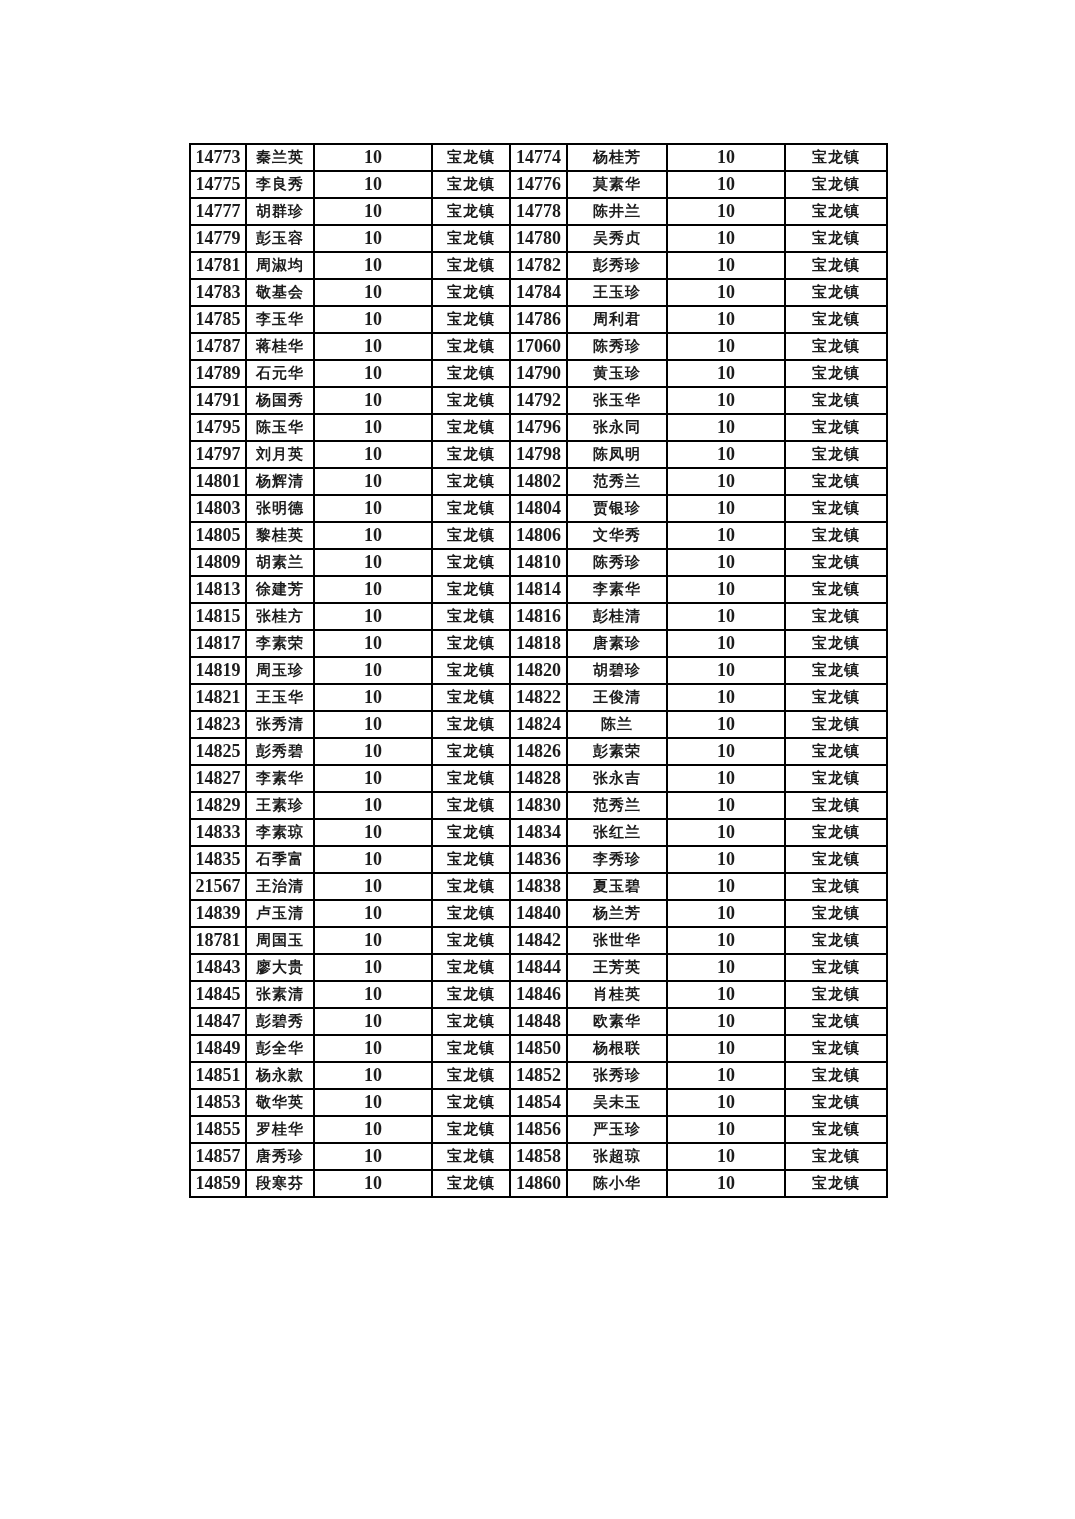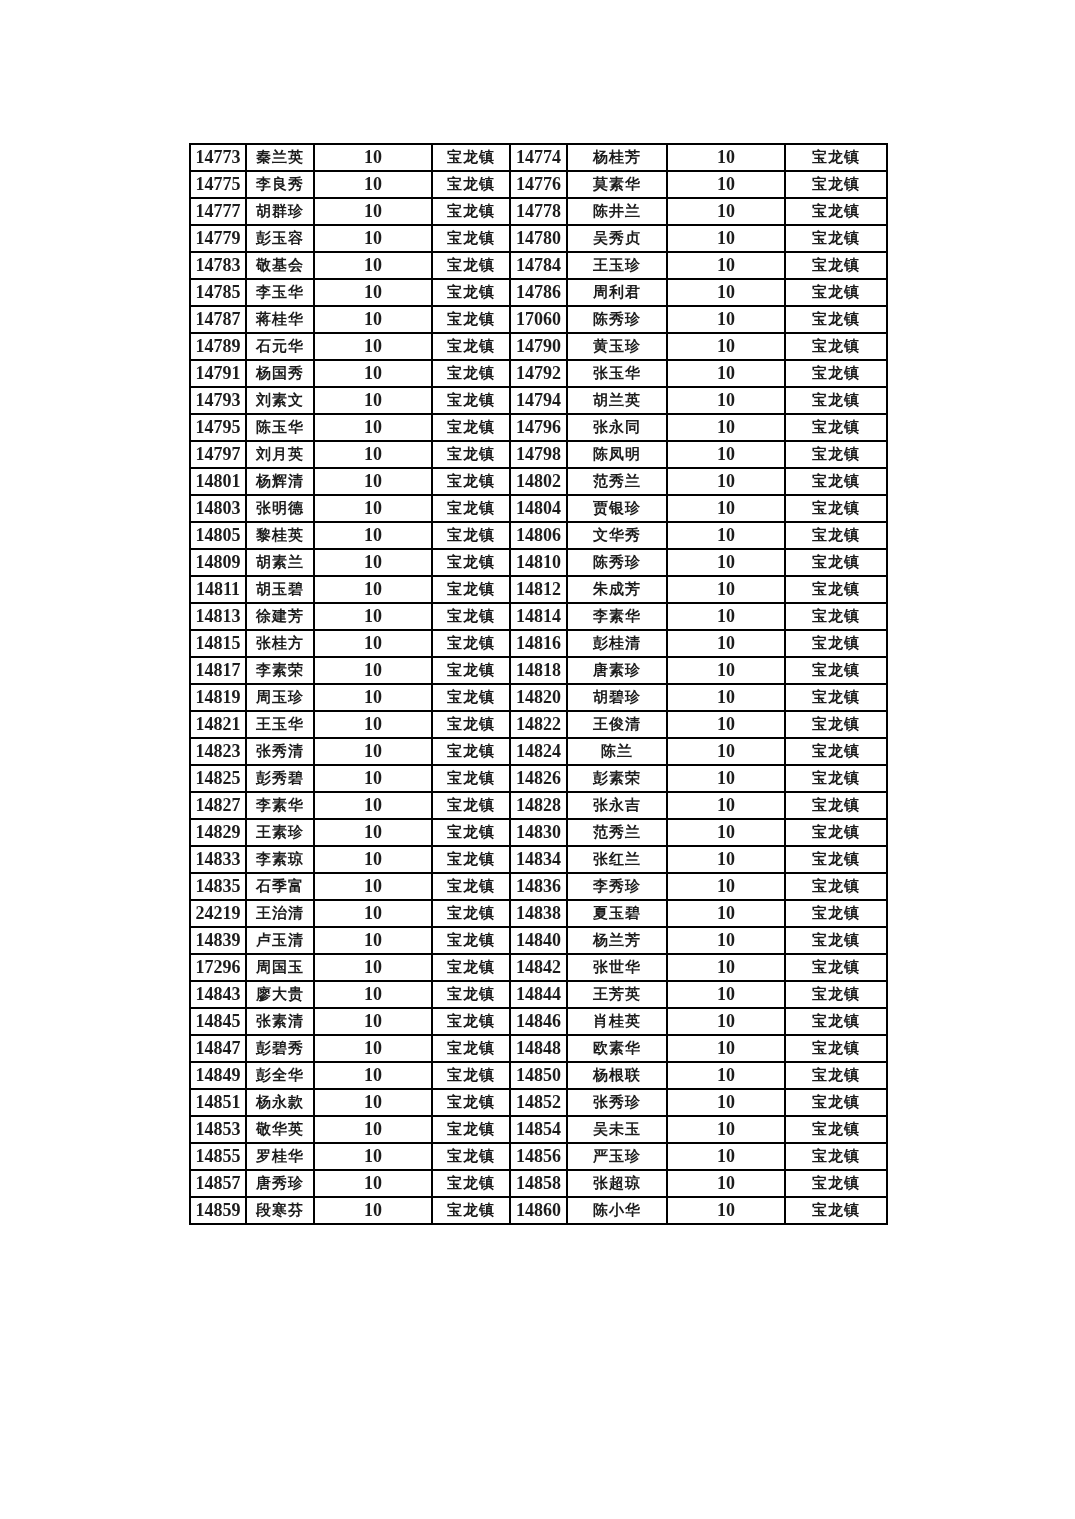--- a/index.html
+++ b/index.html
@@ -107,20 +107,30 @@
           <td class="num">14779</td>
           <td class="cjk">彭玉容</td>
           <td class="num">10</td>
           <td class="cjk">宝龙镇</td>
           <td class="num half-divider">14780</td>
           <td class="cjk">吴秀贞</td>
           <td class="num">10</td>
           <td class="cjk">宝龙镇</td>
         </tr>
         <tr>
+          <td class="num">14781</td>
+          <td class="cjk">周淑均</td>
+          <td class="num">10</td>
+          <td class="cjk">宝龙镇</td>
+          <td class="num half-divider">14782</td>
+          <td class="cjk">彭秀珍</td>
+          <td class="num">10</td>
+          <td class="cjk">宝龙镇</td>
+        </tr>
+        <tr>
           <td class="num">14783</td>
           <td class="cjk">敬基会</td>
           <td class="num">10</td>
           <td class="cjk">宝龙镇</td>
           <td class="num half-divider">14784</td>
           <td class="cjk">王玉珍</td>
           <td class="num">10</td>
           <td class="cjk">宝龙镇</td>
         </tr>
         <tr>
@@ -157,30 +167,20 @@
           <td class="num">14791</td>
           <td class="cjk">杨国秀</td>
           <td class="num">10</td>
           <td class="cjk">宝龙镇</td>
           <td class="num half-divider">14792</td>
           <td class="cjk">张玉华</td>
           <td class="num">10</td>
           <td class="cjk">宝龙镇</td>
         </tr>
         <tr>
-          <td class="num">14793</td>
-          <td class="cjk">刘素文</td>
-          <td class="num">10</td>
-          <td class="cjk">宝龙镇</td>
-          <td class="num half-divider">14794</td>
-          <td class="cjk">胡兰英</td>
-          <td class="num">10</td>
-          <td class="cjk">宝龙镇</td>
-        </tr>
-        <tr>
           <td class="num">14795</td>
           <td class="cjk">陈玉华</td>
           <td class="num">10</td>
           <td class="cjk">宝龙镇</td>
           <td class="num half-divider">14796</td>
           <td class="cjk">张永同</td>
           <td class="num">10</td>
           <td class="cjk">宝龙镇</td>
         </tr>
         <tr>
@@ -227,30 +227,20 @@
           <td class="num">14809</td>
           <td class="cjk">胡素兰</td>
           <td class="num">10</td>
           <td class="cjk">宝龙镇</td>
           <td class="num half-divider">14810</td>
           <td class="cjk">陈秀珍</td>
           <td class="num">10</td>
           <td class="cjk">宝龙镇</td>
         </tr>
         <tr>
-          <td class="num">14811</td>
-          <td class="cjk">胡玉碧</td>
-          <td class="num">10</td>
-          <td class="cjk">宝龙镇</td>
-          <td class="num half-divider">14812</td>
-          <td class="cjk">朱成芳</td>
-          <td class="num">10</td>
-          <td class="cjk">宝龙镇</td>
-        </tr>
-        <tr>
           <td class="num">14813</td>
           <td class="cjk">徐建芳</td>
           <td class="num">10</td>
           <td class="cjk">宝龙镇</td>
           <td class="num half-divider">14814</td>
           <td class="cjk">李素华</td>
           <td class="num">10</td>
           <td class="cjk">宝龙镇</td>
         </tr>
         <tr>
@@ -347,41 +337,41 @@
           <td class="num">14835</td>
           <td class="cjk">石季富</td>
           <td class="num">10</td>
           <td class="cjk">宝龙镇</td>
           <td class="num half-divider">14836</td>
           <td class="cjk">李秀珍</td>
           <td class="num">10</td>
           <td class="cjk">宝龙镇</td>
         </tr>
         <tr>
-          <td class="num">24219</td>
+          <td class="num">21567</td>
           <td class="cjk">王治清</td>
           <td class="num">10</td>
           <td class="cjk">宝龙镇</td>
           <td class="num half-divider">14838</td>
           <td class="cjk">夏玉碧</td>
           <td class="num">10</td>
           <td class="cjk">宝龙镇</td>
         </tr>
         <tr>
           <td class="num">14839</td>
           <td class="cjk">卢玉清</td>
           <td class="num">10</td>
           <td class="cjk">宝龙镇</td>
           <td class="num half-divider">14840</td>
           <td class="cjk">杨兰芳</td>
           <td class="num">10</td>
           <td class="cjk">宝龙镇</td>
         </tr>
         <tr>
-          <td class="num">17296</td>
+          <td class="num">18781</td>
           <td class="cjk">周国玉</td>
           <td class="num">10</td>
           <td class="cjk">宝龙镇</td>
           <td class="num half-divider">14842</td>
           <td class="cjk">张世华</td>
           <td class="num">10</td>
           <td class="cjk">宝龙镇</td>
         </tr>
         <tr>
           <td class="num">14843</td>

